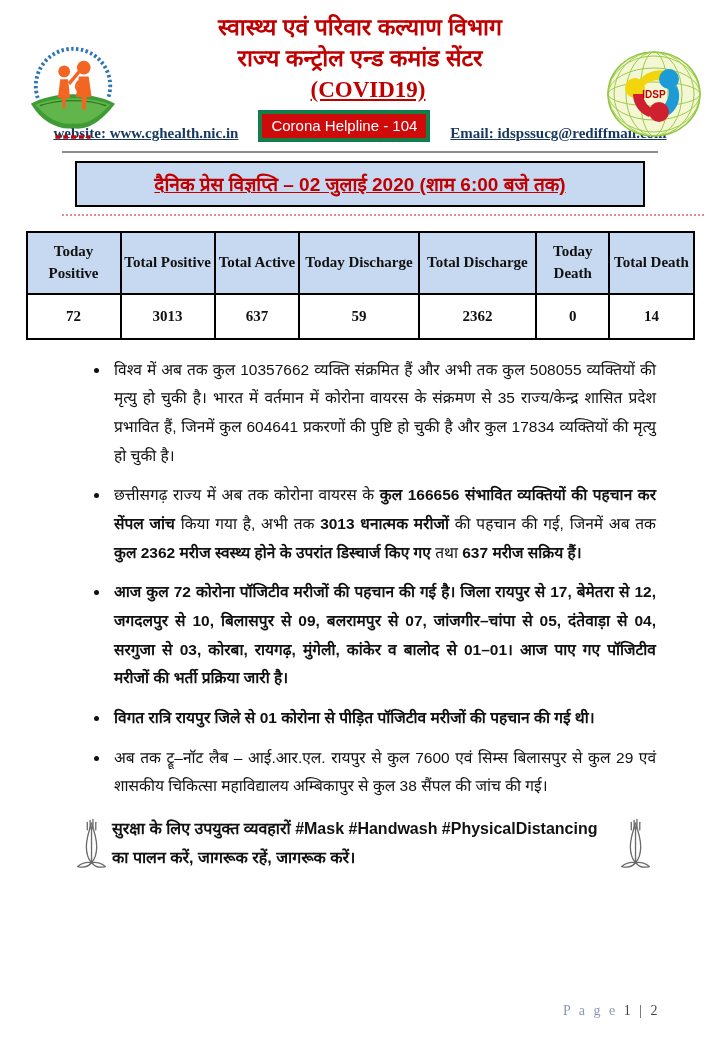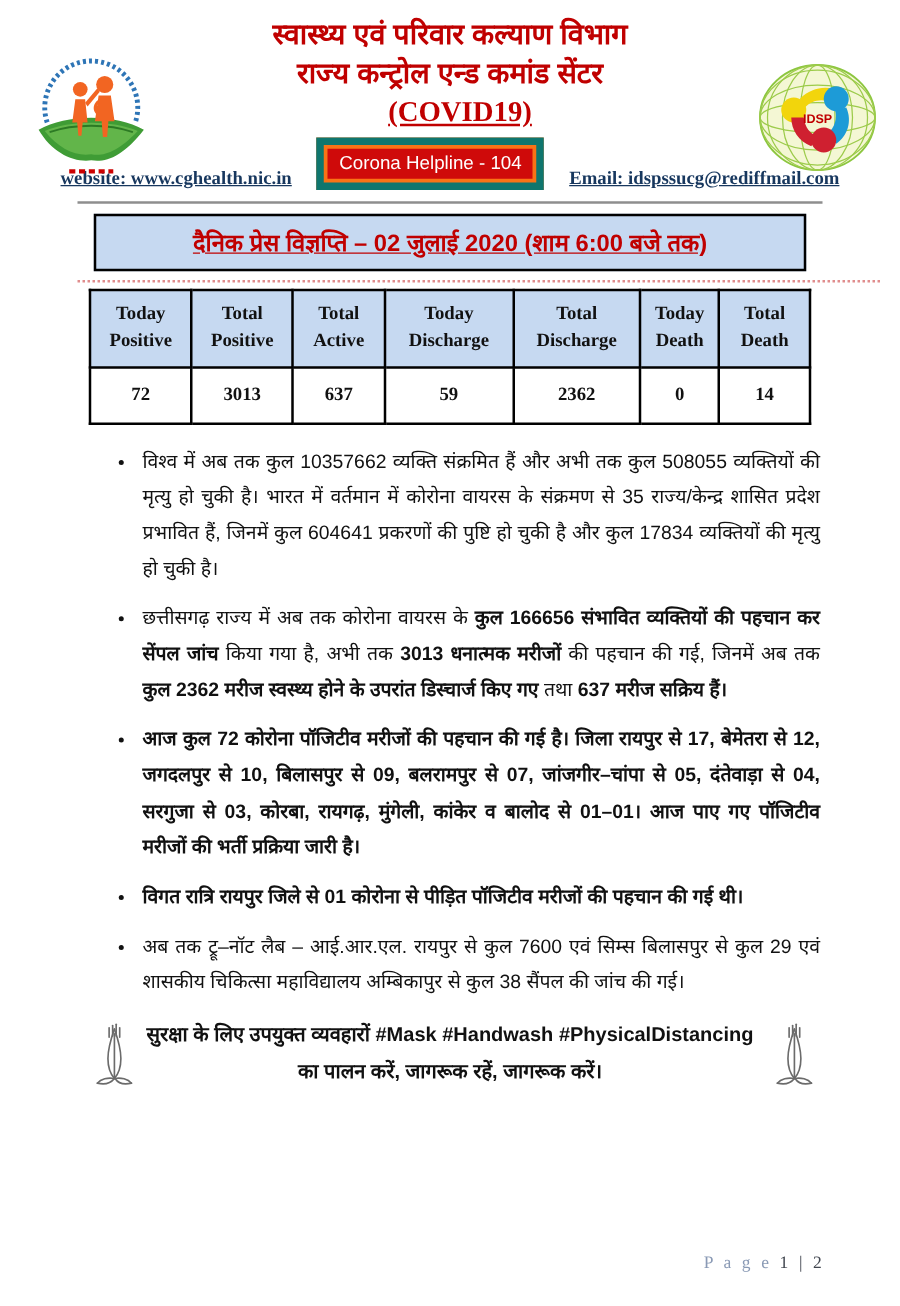--- a/index.html
+++ b/index.html
@@ -23,41 +23,41 @@
   .logo-right { right:14px; top:42px; width:104px; height:102px; }
 
   .contact-row {
     display:flex; align-items:flex-end; justify-content:center; gap:20px;
     margin-top:5px;
   }
   .doc-link {
     color:var(--navy-link); font-family:"Liberation Serif", serif;
     font-weight:700; font-size:15px; text-decoration:underline; cursor:pointer;
   }
-  .helpline-box { border:6px solid #0f766e; background:#f97316; padding:3px; }
+  .helpline-box { border:1px solid #0f766e; background:#15803d; padding:3px; }
   .helpline-inner {
     display:block; background:var(--helpline-red); color:#fff;
     font-size:15px; line-height:20px; padding:2px 9px;
   }
   .rule { border:none; border-top:2px solid #8e8e8e; margin:9px 62px 0; }
 
   
   .press-bar {
     margin:8px 75px 0; border:2px solid #000; background:var(--panel-blue);
     text-align:center; padding:8px 4px;
   }
   .press-bar span {
     color:var(--accent-red); font-weight:700; font-size:19px;
     text-decoration:underline;
   }
   .dotted-line { border:none; border-top:2px dotted #e08d8d; margin:7px 16px 0 62px; }
 
   
   table.stats {
-    width:578px; margin:5px auto 0; border-collapse:collapse;
+    width:669px; margin:15px auto 0; border-collapse:collapse;
     font-family:"Liberation Serif", serif;
   }
   .stats th, .stats td {
     border:2.4px solid #000; text-align:center; font-weight:700; font-size:15px;
   }
   .stats th { background:var(--panel-blue); padding:8px 2px; line-height:1.45; }
   .stats td { padding:13px 8px; }
   .c0{width:14.1%}.c1{width:14.1%}.c2{width:12.7%}.c3{width:17.9%}
   .c4{width:17.6%}.c5{width:11.0%}.c6{width:12.6%}
 
@@ -66,21 +66,21 @@
     margin:16px 0 0; padding:0 64px 0 110px; list-style:disc outside;
   }
   ul.bullets li {
     text-align:justify; font-size:15.5px; line-height:1.85;
     margin-bottom:11px; padding-left:4px;
   }
   .bold { font-weight:700; }
 
   
   .footer {
-    position:relative; margin-top:14px; padding:0 112px; text-align:center;
+    position:relative; margin-top:14px; padding:0 112px; text-align:left;
     font-weight:700; font-size:16px; line-height:1.8;
   }
   .hands { position:absolute; top:0; width:32px; height:56px; }
   .hands.left  { left:76px; }
   .hands.right { right:68px; }
 
   .page-num {
     position:absolute; right:60px; bottom:26px;
     font-family:"Liberation Serif", serif; font-size:14px; letter-spacing:2.5px;
   }

